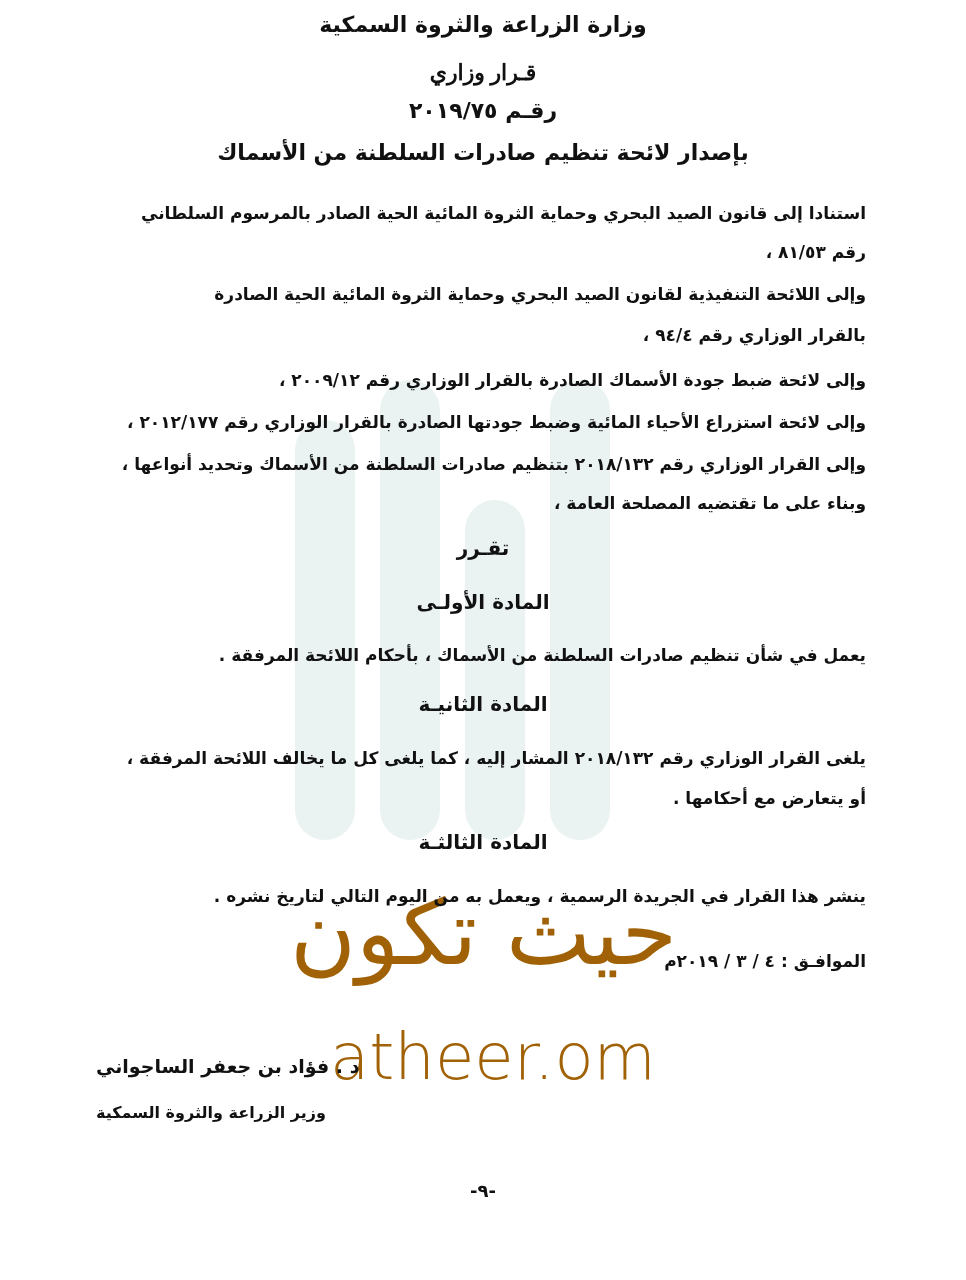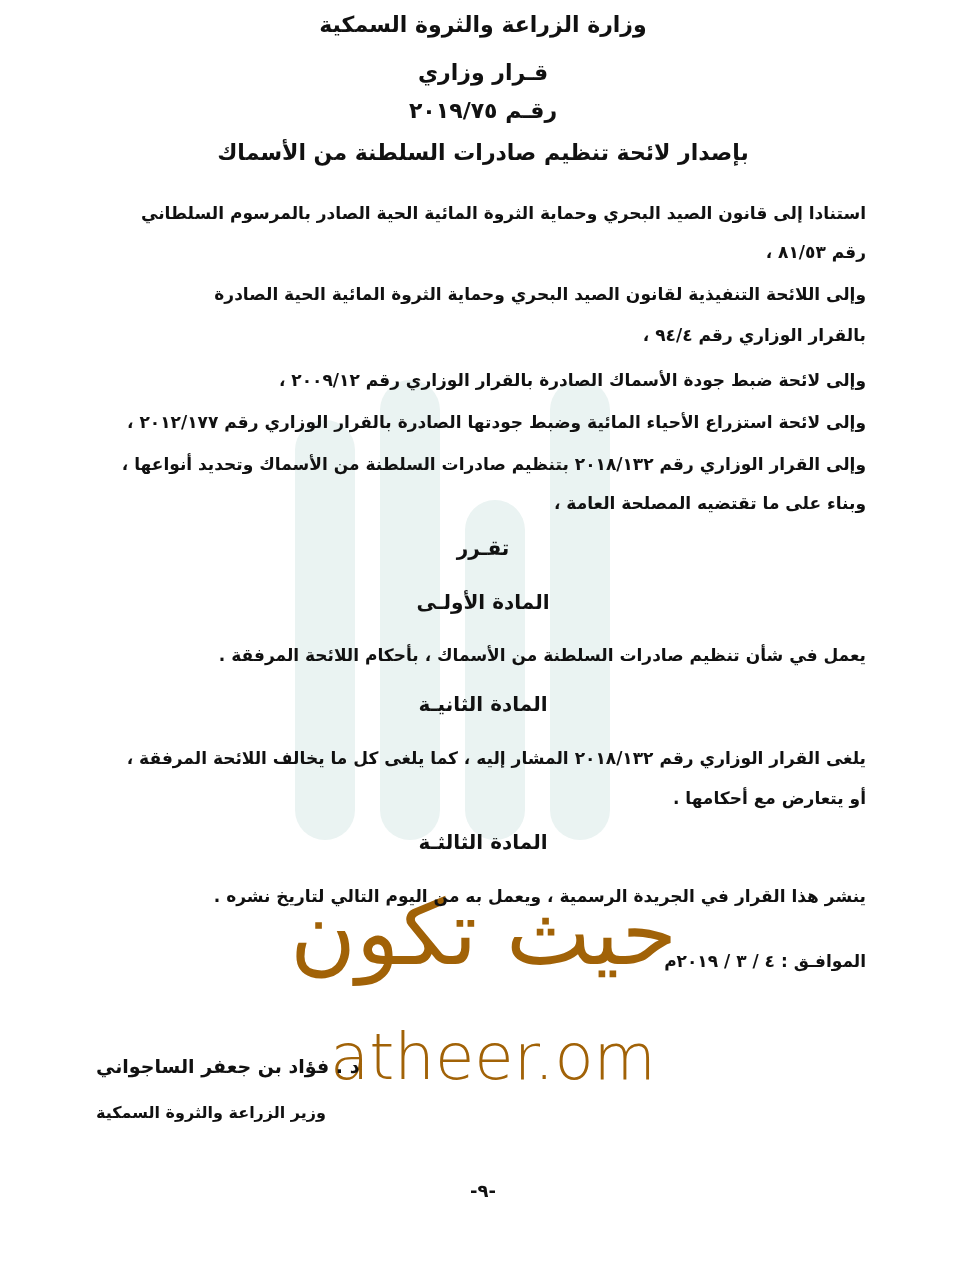--- a/index.html
+++ b/index.html
@@ -24,21 +24,21 @@
   <div class="wm-bar" style="left:0; top:40px; width:60px; height:420px;"></div>
   <div class="wm-bar" style="left:85px; top:0; width:60px; height:460px;"></div>
   <div class="wm-bar" style="left:170px; top:120px; width:60px; height:340px;"></div>
   <div class="wm-bar" style="left:255px; top:0; width:60px; height:460px;"></div>
 </div>
 <div class="wm-text" style="left:290px; top:880px; font-size:90px; direction:rtl;">حيث تكون</div>
 <div class="wm-text" style="left:330px; top:1020px; font-size:64px;">atheer.om</div>
 
 <div class="page">
   <div class="line center h1" style="top:12px;">وزارة الزراعة والثروة السمكية</div>
-  <div class="line center h1" style="top:60px;">قـرار وزاري</div>
+  <div class="line center h1" style="top:60px;font-family:Liberation Serif, serif;">قـرار وزاري</div>
   <div class="line center h1" style="top:98px;">رقـم ٢٠١٩/٧٥</div>
   <div class="line center h1" style="top:140px;">بإصدار لائحة تنظيم صادرات السلطنة من الأسماك</div>
 
   <div class="line body" style="top:203px;">استنادا إلى قانون الصيد البحري وحماية الثروة المائية الحية الصادر بالمرسوم السلطاني</div>
   <div class="line body" style="top:242px;">رقم ٨١/٥٣ ،</div>
   <div class="line body" style="top:284px;">وإلى اللائحة التنفيذية لقانون الصيد البحري وحماية الثروة المائية الحية الصادرة</div>
   <div class="line body" style="top:325px;">بالقرار الوزاري رقم ٩٤/٤ ،</div>
   <div class="line body" style="top:370px;">وإلى لائحة ضبط جودة الأسماك الصادرة بالقرار الوزاري رقم ٢٠٠٩/١٢ ،</div>
   <div class="line body" style="top:412px;">وإلى لائحة استزراع الأحياء المائية وضبط جودتها الصادرة بالقرار الوزاري رقم ٢٠١٢/١٧٧ ،</div>
   <div class="line body" style="top:454px;">وإلى القرار الوزاري رقم ٢٠١٨/١٣٢ بتنظيم صادرات السلطنة من الأسماك وتحديد أنواعها ،</div>

